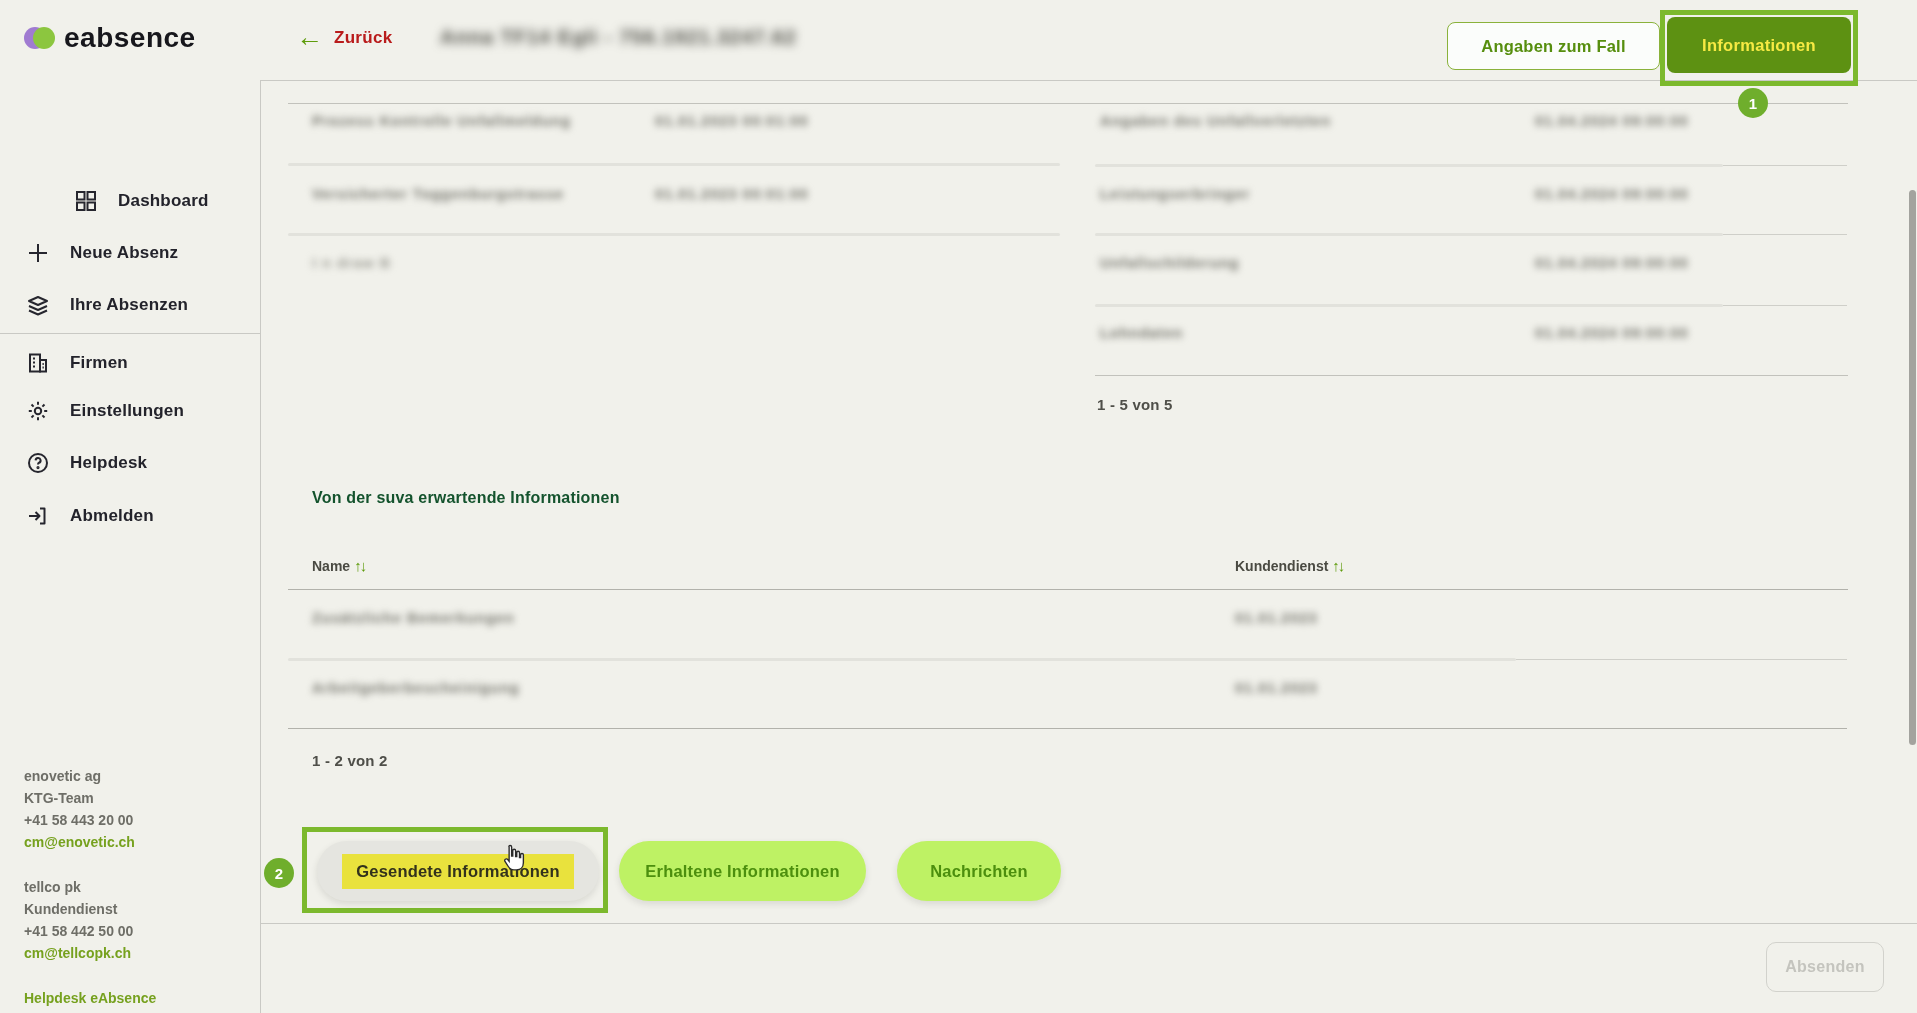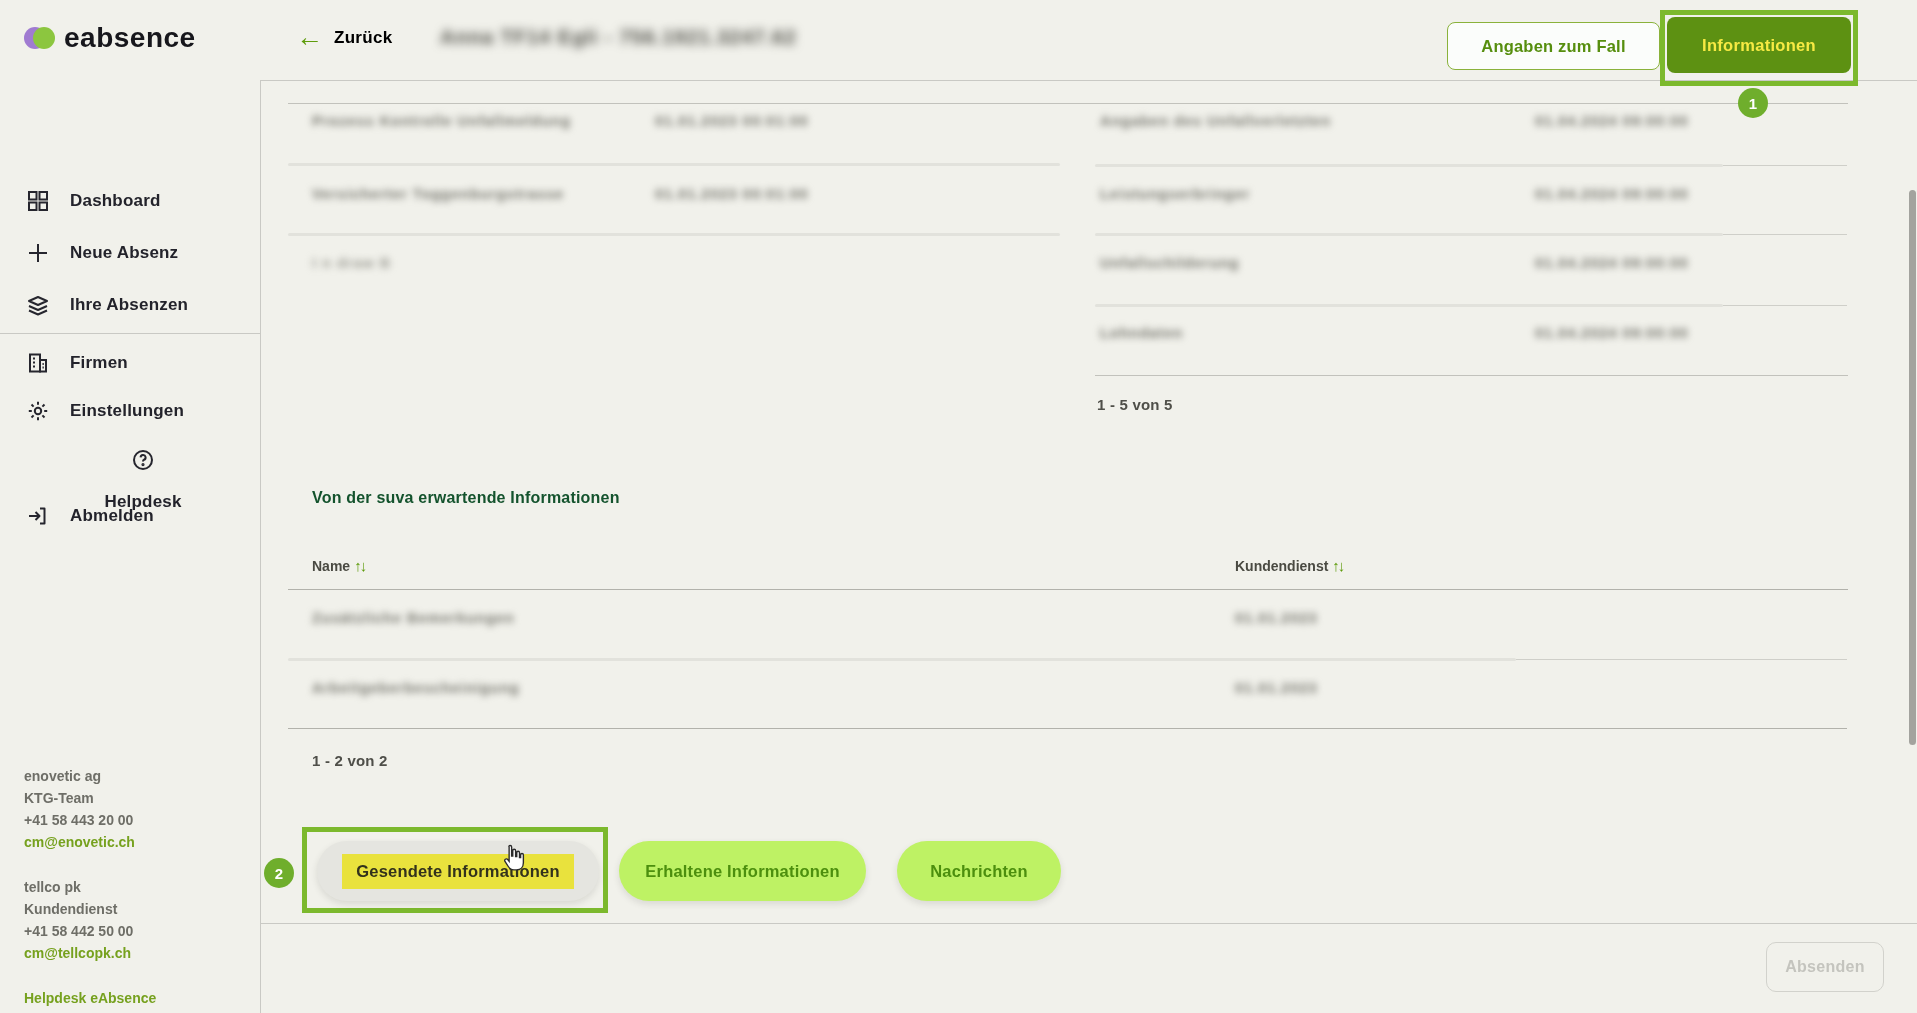--- a/index.html
+++ b/index.html
@@ -17,21 +17,21 @@
   .nav-item{position:absolute;left:0;width:260px;height:30px;display:flex;align-items:center;gap:20px;padding-left:26px;box-sizing:border-box;cursor:pointer;}
   .nav-item .lbl{font-size:17px;font-weight:bold;color:#23232b;letter-spacing:.2px;}
   .nav-divider{position:absolute;left:0;width:260px;height:1px;background:#c9c9c4;}
   .contact{position:absolute;left:24px;width:220px;font-size:14px;font-weight:bold;color:#6e6e67;line-height:22px;}
   .contact .mail{color:#76a11e;cursor:pointer;}
   .c-line{height:22px;}
 
   
   .topbar{position:absolute;left:260px;top:0;width:1657px;height:80px;border-bottom:1px solid #c9c9c4;background:#f1f1eb;}
   .back-arrow{position:absolute;left:36px;top:22px;font-size:27px;font-weight:bold;color:#5f9c0c;cursor:pointer;}
-  .back-label{position:absolute;left:74px;top:28px;font-size:17px;font-weight:bold;color:#000000;cursor:pointer;letter-spacing:.3px;}
+  .back-label{position:absolute;left:74px;top:28px;font-size:17px;font-weight:bold;color:#b91c1c;cursor:pointer;letter-spacing:.3px;}
   .page-title{position:absolute;left:180px;top:26px;font-size:20px;font-weight:bold;color:#4d4d46;filter:blur(5px);letter-spacing:1px;white-space:nowrap;}
   .btn-outline-green{position:absolute;box-sizing:border-box;border:1px solid #8ab23b;border-radius:8px;background:#fbfdfb;
       color:#568e0e;font-size:16.5px;font-weight:bold;display:flex;align-items:center;justify-content:center;cursor:pointer;letter-spacing:.2px;}
   .btn-solid-green{position:absolute;box-sizing:border-box;border-radius:8px;background:#5d9112;color:#f7ea43;
       font-size:16.5px;font-weight:bold;display:flex;align-items:center;justify-content:center;cursor:pointer;letter-spacing:.3px;}
   .annotation-box{position:absolute;box-sizing:border-box;border:5px solid #7cb92d;}
   .annotation-badge{position:absolute;width:30px;height:30px;border-radius:50%;background:#6fae2c;color:#ffffff;
       font-size:15px;font-weight:bold;display:flex;align-items:center;justify-content:center;z-index:6;}
 
   
@@ -73,21 +73,21 @@
 
   <aside class="sidebar">
     <div class="logo">
       <div class="logo-orb">
         <div class="orb-purple"></div>
         <div class="orb-green"></div>
       </div>
       <div class="logo-text">eabsence</div>
     </div>
 
-    <div class="nav-item" style="top:186px;">
+    <div class="nav-item" style="top:186px;margin-left:48px;">
       <span>
         <svg width="24" height="24" viewBox="0 0 24 24" fill="none" stroke="#26262e" stroke-width="2">
           <rect x="3" y="3" width="7.5" height="7.5"></rect>
             <rect x="13.5" y="3" width="7.5" height="7.5"></rect>
           <rect x="3" y="13.5" width="7.5" height="7.5"></rect>
             <rect x="13.5" y="13.5" width="7.5" height="7.5"></rect>
         </svg>
       </span>
       <span class="lbl">Dashboard</span>
     </div>
@@ -133,21 +133,21 @@
     <div class="nav-item" style="top:396px;">
       <span>
         <svg width="24" height="24" viewBox="0 0 24 24" fill="none" stroke="#26262e" stroke-width="2">
           <circle cx="12" cy="12" r="3.2"></circle>
           <path d="M12 2.8v3 M12 18.2v3 M2.8 12h3 M18.2 12h3 M5.5 5.5l2.1 2.1 M16.4 16.4l2.1 2.1 M18.5 5.5l-2.1 2.1 M7.6 16.4l-2.1 2.1"></path>
         </svg>
       </span>
       <span class="lbl">Einstellungen</span>
     </div>
 
-    <div class="nav-item" style="top:448px;flex-direction:column;">
+    <div class="nav-item" style="top:448px;">
       <span>
         <svg width="24" height="24" viewBox="0 0 24 24" fill="none" stroke="#26262e" stroke-width="2">
           <circle cx="12" cy="12" r="9"></circle>
           <path d="M9.6 9.4a2.5 2.5 0 1 1 3.4 2.4c-.8.3-1 .9-1 1.7"></path>
           <circle cx="12" cy="16.6" r="0.6" fill="#26262e"></circle>
         </svg>
       </span>
       <span class="lbl">Helpdesk</span>
     </div>
 

